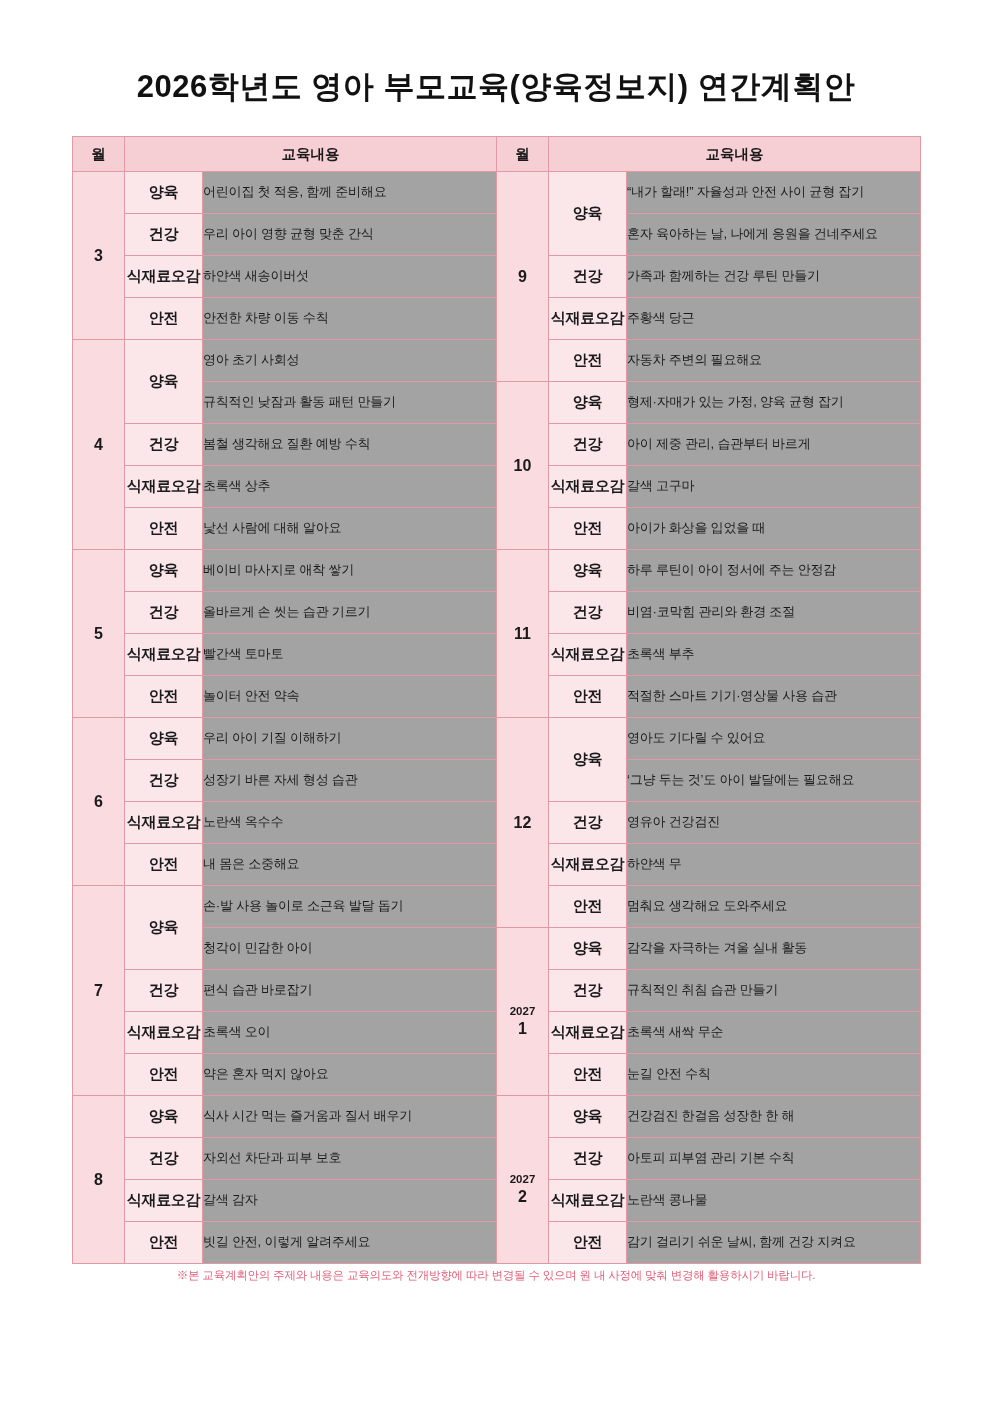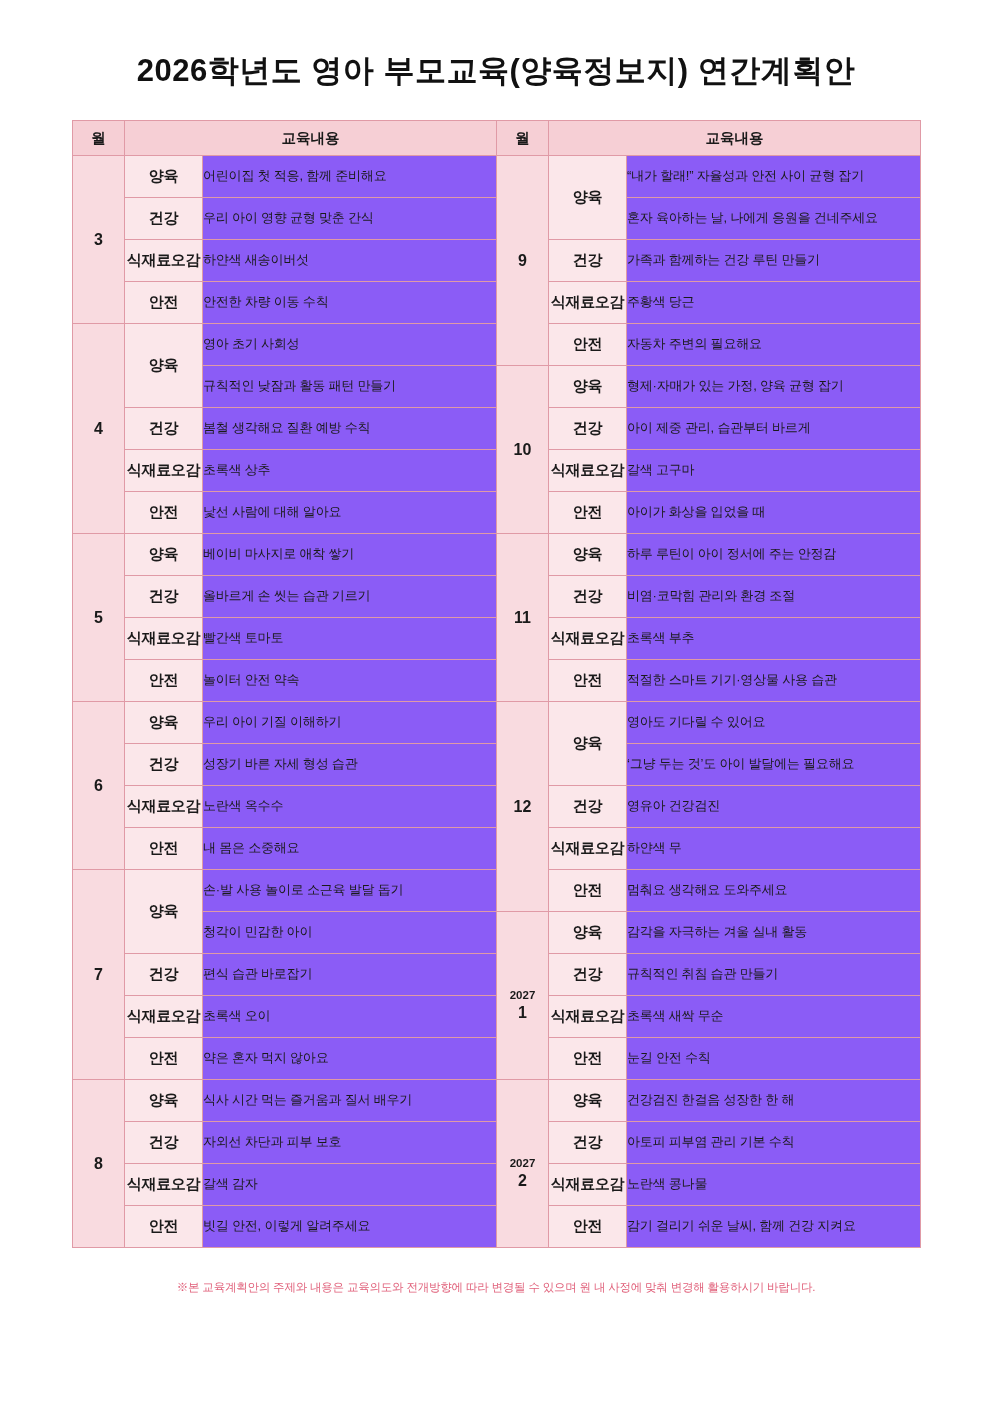--- a/index.html
+++ b/index.html
@@ -12,21 +12,21 @@
     height: 1403px;
     font-family: "Liberation Sans", sans-serif;
     color: #1a1a1a;
     position: relative;
     overflow: hidden;
   }
   .page {
     width: 992px;
     height: 1221px;
     box-sizing: border-box;
-    padding: 36px 72px 0 72px;
+    padding: 52px 72px 0 72px;
   }
   .doc-title {
     text-align: center;
     font-size: 31px;
     font-weight: bold;
     letter-spacing: 0.5px;
     margin: 14px 0 28px 0;
     color: #111111;
     white-space: nowrap;
   }
@@ -69,31 +69,31 @@
   }
   .cat-cell {
     background: #fbe7ea;
     text-align: center;
     font-weight: bold;
     font-size: 15px;
     color: #1a1a1a;
     letter-spacing: -0.3px;
   }
   .body-cell {
-    background: #8b5cf6;
+    background: #a3a3a3;
     font-size: 13px;
     color: #1a1a1a;
     padding: 6px 10px 6px 12px;
     line-height: 1.45;
     letter-spacing: -0.2px;
     margin-left: 28px;
   }
   .row-h { height: 42px; }
   .footnote {
-    margin: 32px auto 0 auto;
+    margin: 4px auto 0 auto;
     width: 848px;
     text-align: center;
     font-size: 11.5px;
     color: #e0607a;
     letter-spacing: -0.2px;
   }
 </style>
 </head>
 <body>
 

